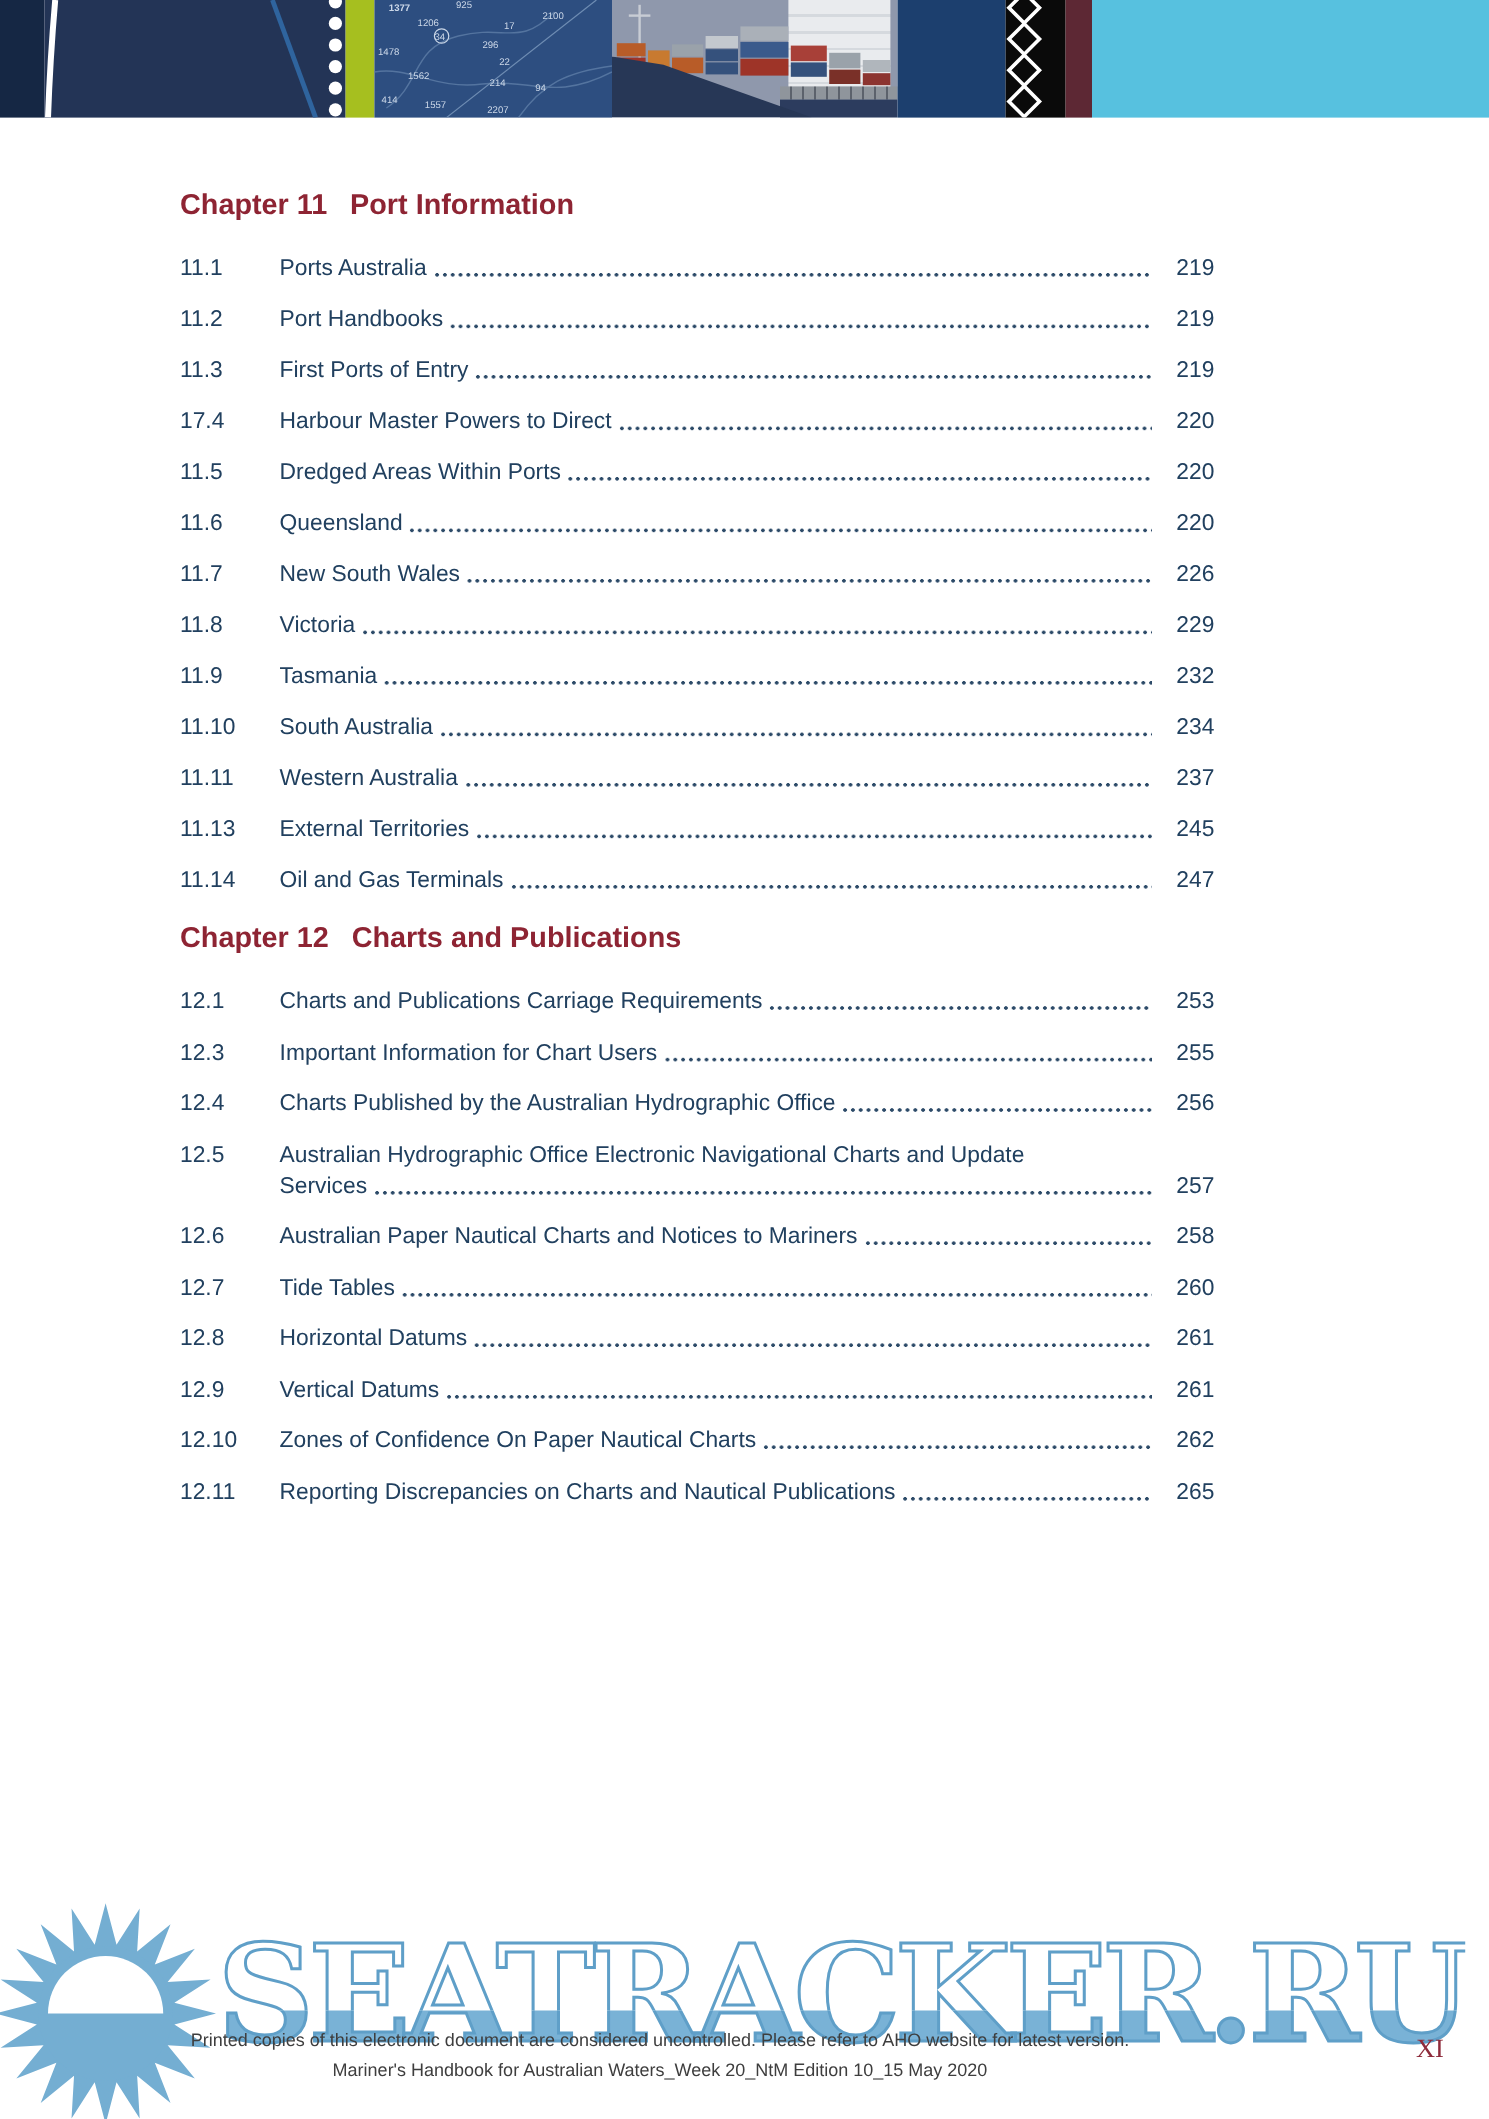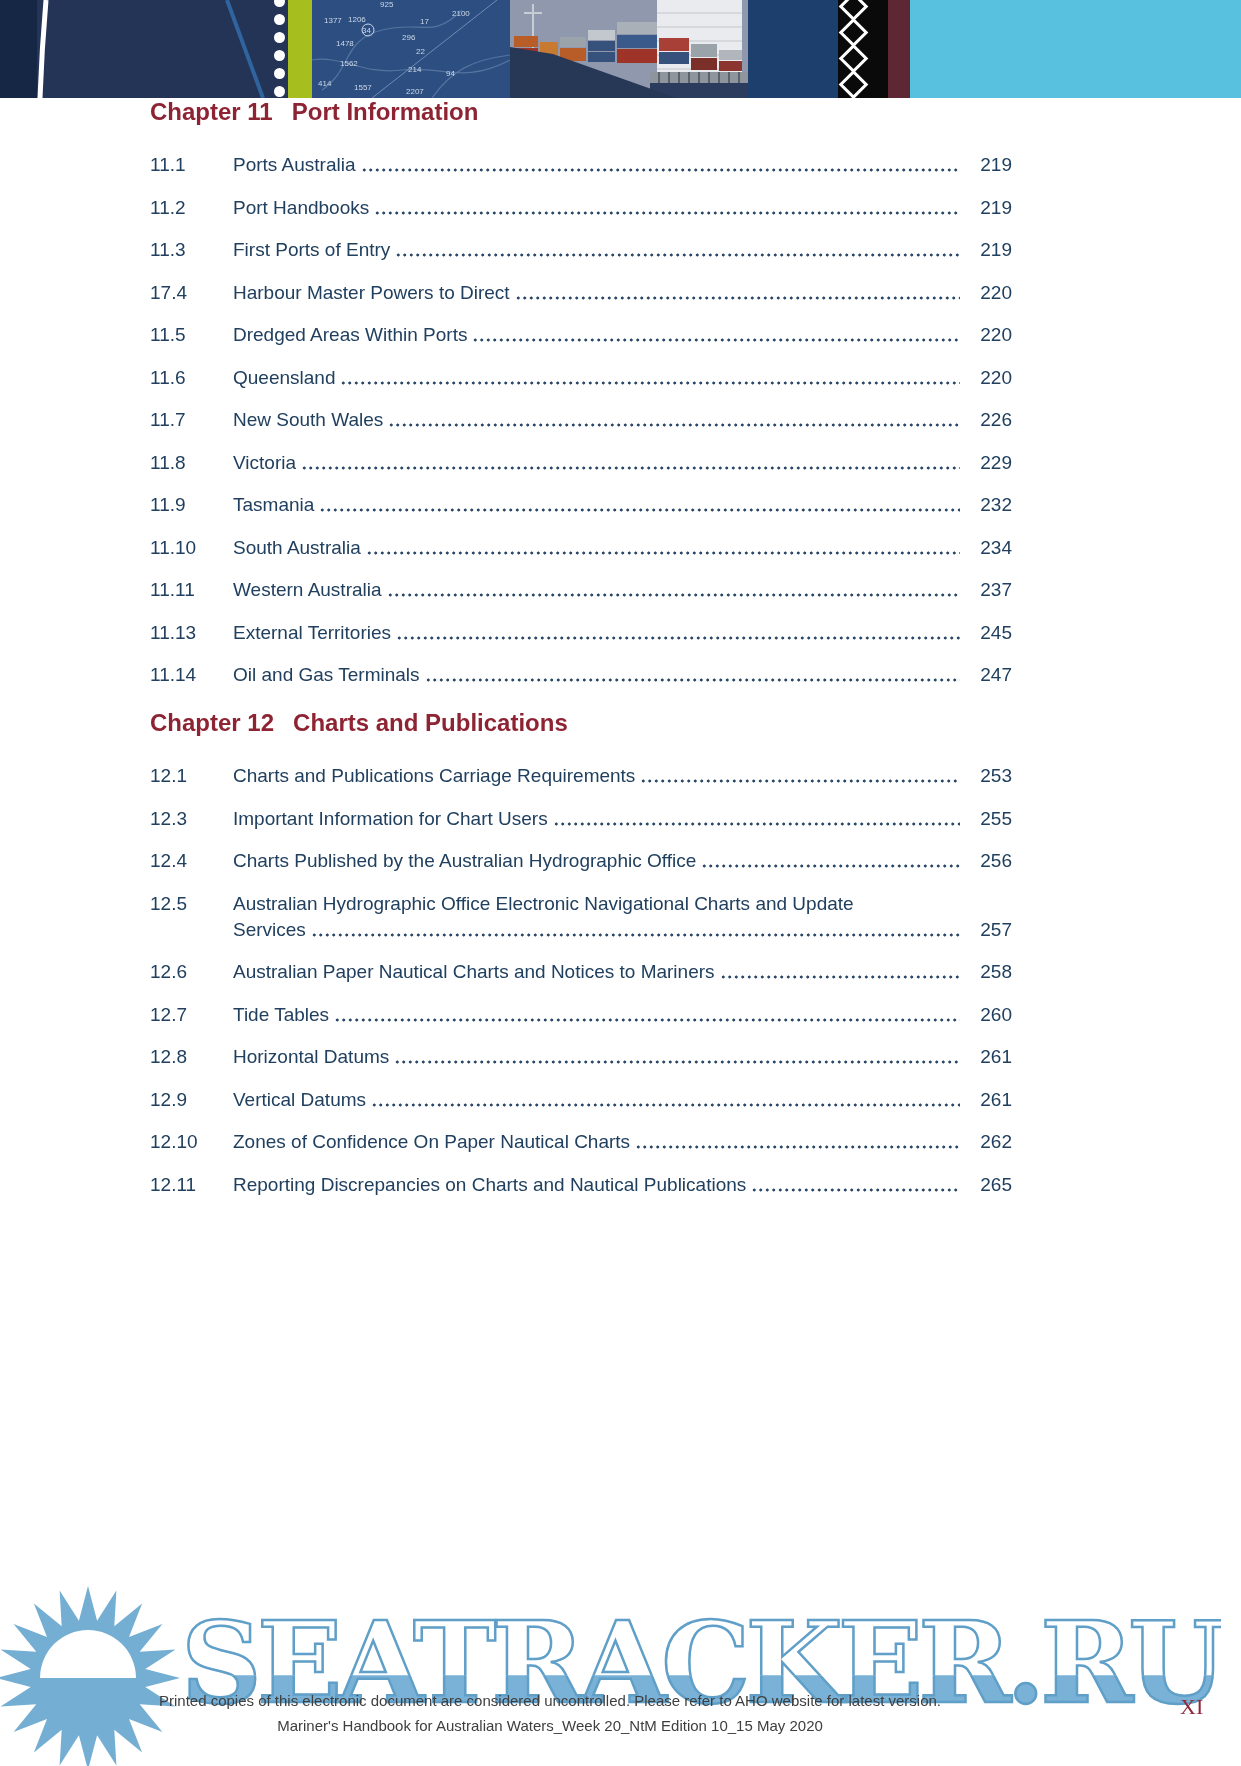--- a/index.html
+++ b/index.html
@@ -28,21 +28,21 @@
     background:repeating-linear-gradient(180deg,#e9ebee 0 12px,#d5d9de 12px 14px);}
   .mast{position:absolute;left:22px;top:4px;width:2px;height:58px;background:#c8ccd4;}
   .mastbar{position:absolute;left:14px;top:12px;width:18px;height:2px;background:#c8ccd4;}
   .ship-box{position:absolute;}
   .quay{position:absolute;left:140px;top:72px;width:98px;height:11px;
     background:repeating-linear-gradient(90deg,#8f959c 0 8px,#5c626c 8px 10px);}
   .quay-below{position:absolute;left:140px;top:83px;width:98px;height:15px;background:#2c3c5e;}
   .hull{position:absolute;left:0;top:0;width:100%;height:100%;background:#273756;
     clip-path:polygon(0 48%,18% 55%,70% 100%,0 100%);}
   
-  #toc{position:absolute;left:150px;top:98px;width:862px;z-index:1;}
+  #toc{position:absolute;left:150px;top:98px;width:862px;padding-top:59px;z-index:1;}
   .chapter{display:flex;align-items:baseline;color:#8e2433;font-size:24px;font-weight:bold;
     line-height:28px;margin:23px 0 28px 0;}
   .chapter:first-child{margin-top:0;}
   .ch-title{margin-left:19px;}
   .row{display:flex;align-items:flex-end;color:#21405f;font-size:19px;line-height:22px;
     margin-bottom:20.5px;}
   .row.tight{margin-bottom:4px;}
   .num{width:83px;flex:0 0 83px;}
   .title{white-space:nowrap;}
   .leader{flex:1;height:6px;margin:0 8px 3px 5px;
@@ -76,27 +76,27 @@
 
   <div class="seg seg-chart">
     <svg width="198" height="98" viewBox="0 0 198 98">
       <path d="M10,90 C40,70 30,40 70,30 S120,40 150,10" stroke="#54749f" stroke-width="1.2" fill="none"></path>
       <path d="M0,60 C30,55 50,75 90,70 S150,85 198,60" stroke="#54749f" stroke-width="1.2" fill="none"></path>
       <path d="M120,98 C140,70 160,60 198,55" stroke="#54749f" stroke-width="1.2" fill="none"></path>
       <path d="M60,98 L185,0" stroke="#6f8db3" stroke-width="1" fill="none"></path>
       <circle cx="56" cy="30" r="6" stroke="#ccd8e8" stroke-width="1" fill="none"></circle>
     </svg>
     <div id="chart-nums">
-        <span class="chart-num" style="left: 12px; top: 17px;">1377</span>
+        <span class="chart-num" style="left: 12px; top: 3px; font-weight: bold;">1377</span>
         <span class="chart-num" style="left: 68px; top: 1px;">925</span>
         <span class="chart-num" style="left: 36px; top: 16px;">1206</span>
         <span class="chart-num" style="left: 140px; top: 10px; text-align: right;">2100</span>
         <span class="chart-num" style="left: 108px; top: 18px;">17</span>
         <span class="chart-num" style="left: 50px; top: 27px;">34</span>
-        <span class="chart-num" style="left: 24px; top: 40px;">1478</span>
+        <span class="chart-num" style="left: 3px; top: 40px;">1478</span>
         <span class="chart-num" style="left: 90px; top: 34px;">296</span>
         <span class="chart-num" style="left: 104px; top: 48px;">22</span>
         <span class="chart-num" style="left: 28px; top: 60px;">1562</span>
         <span class="chart-num" style="left: 96px; top: 66px;">214</span>
         <span class="chart-num" style="left: 134px; top: 70px;">94</span>
         <span class="chart-num" style="left: 42px; top: 84px;">1557</span>
         <span class="chart-num" style="left: 94px; top: 88px;">2207</span>
         <span class="chart-num" style="left: 6px; top: 80px;">414</span>
       </div>
   </div>

